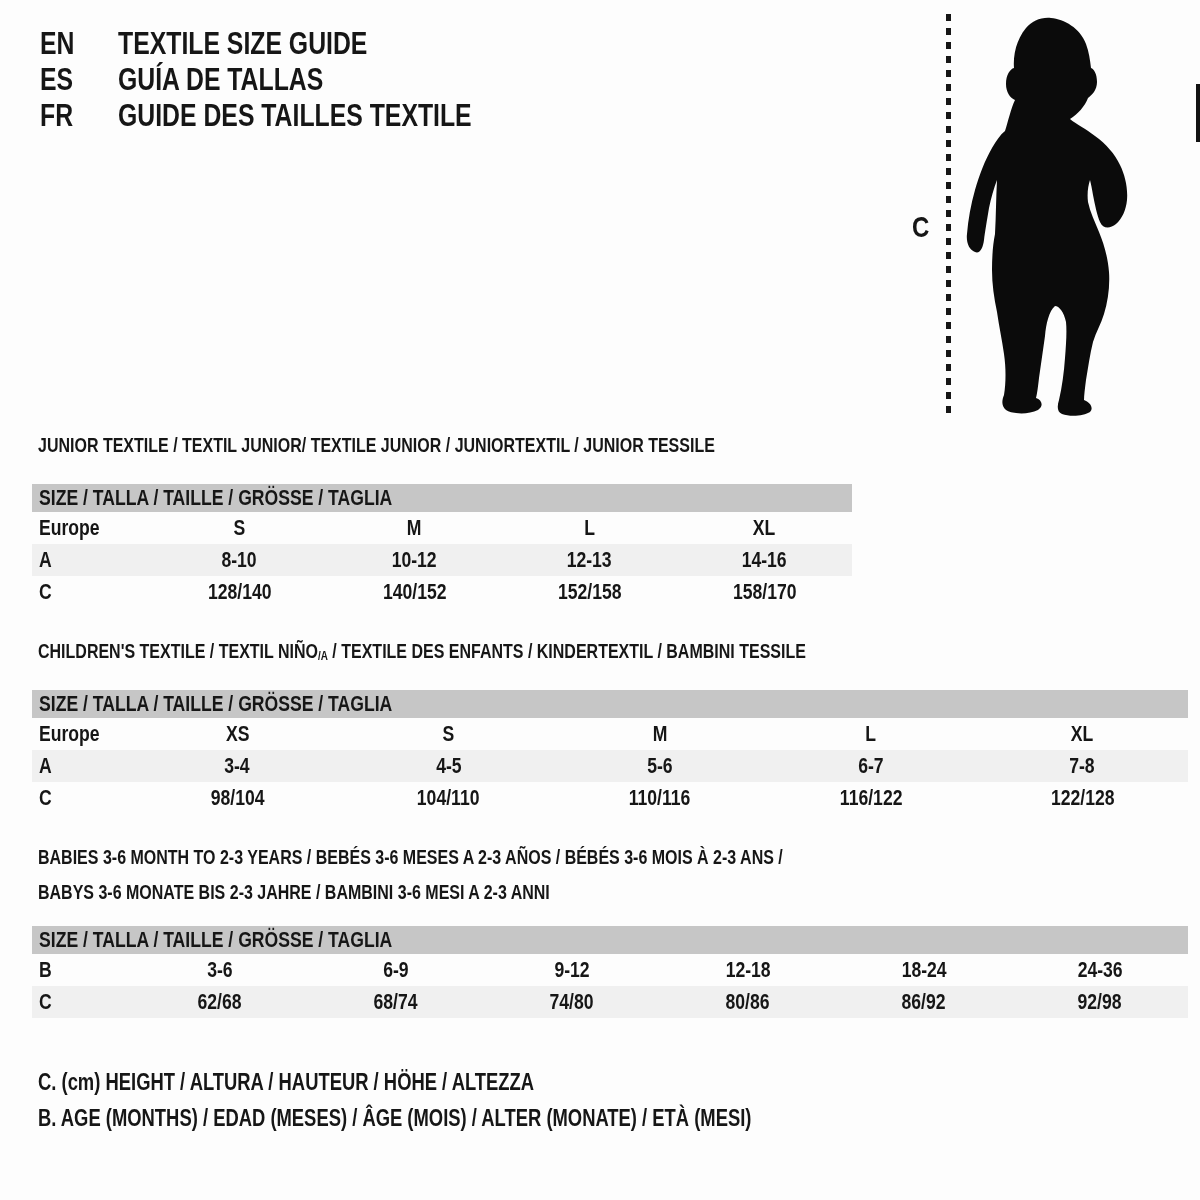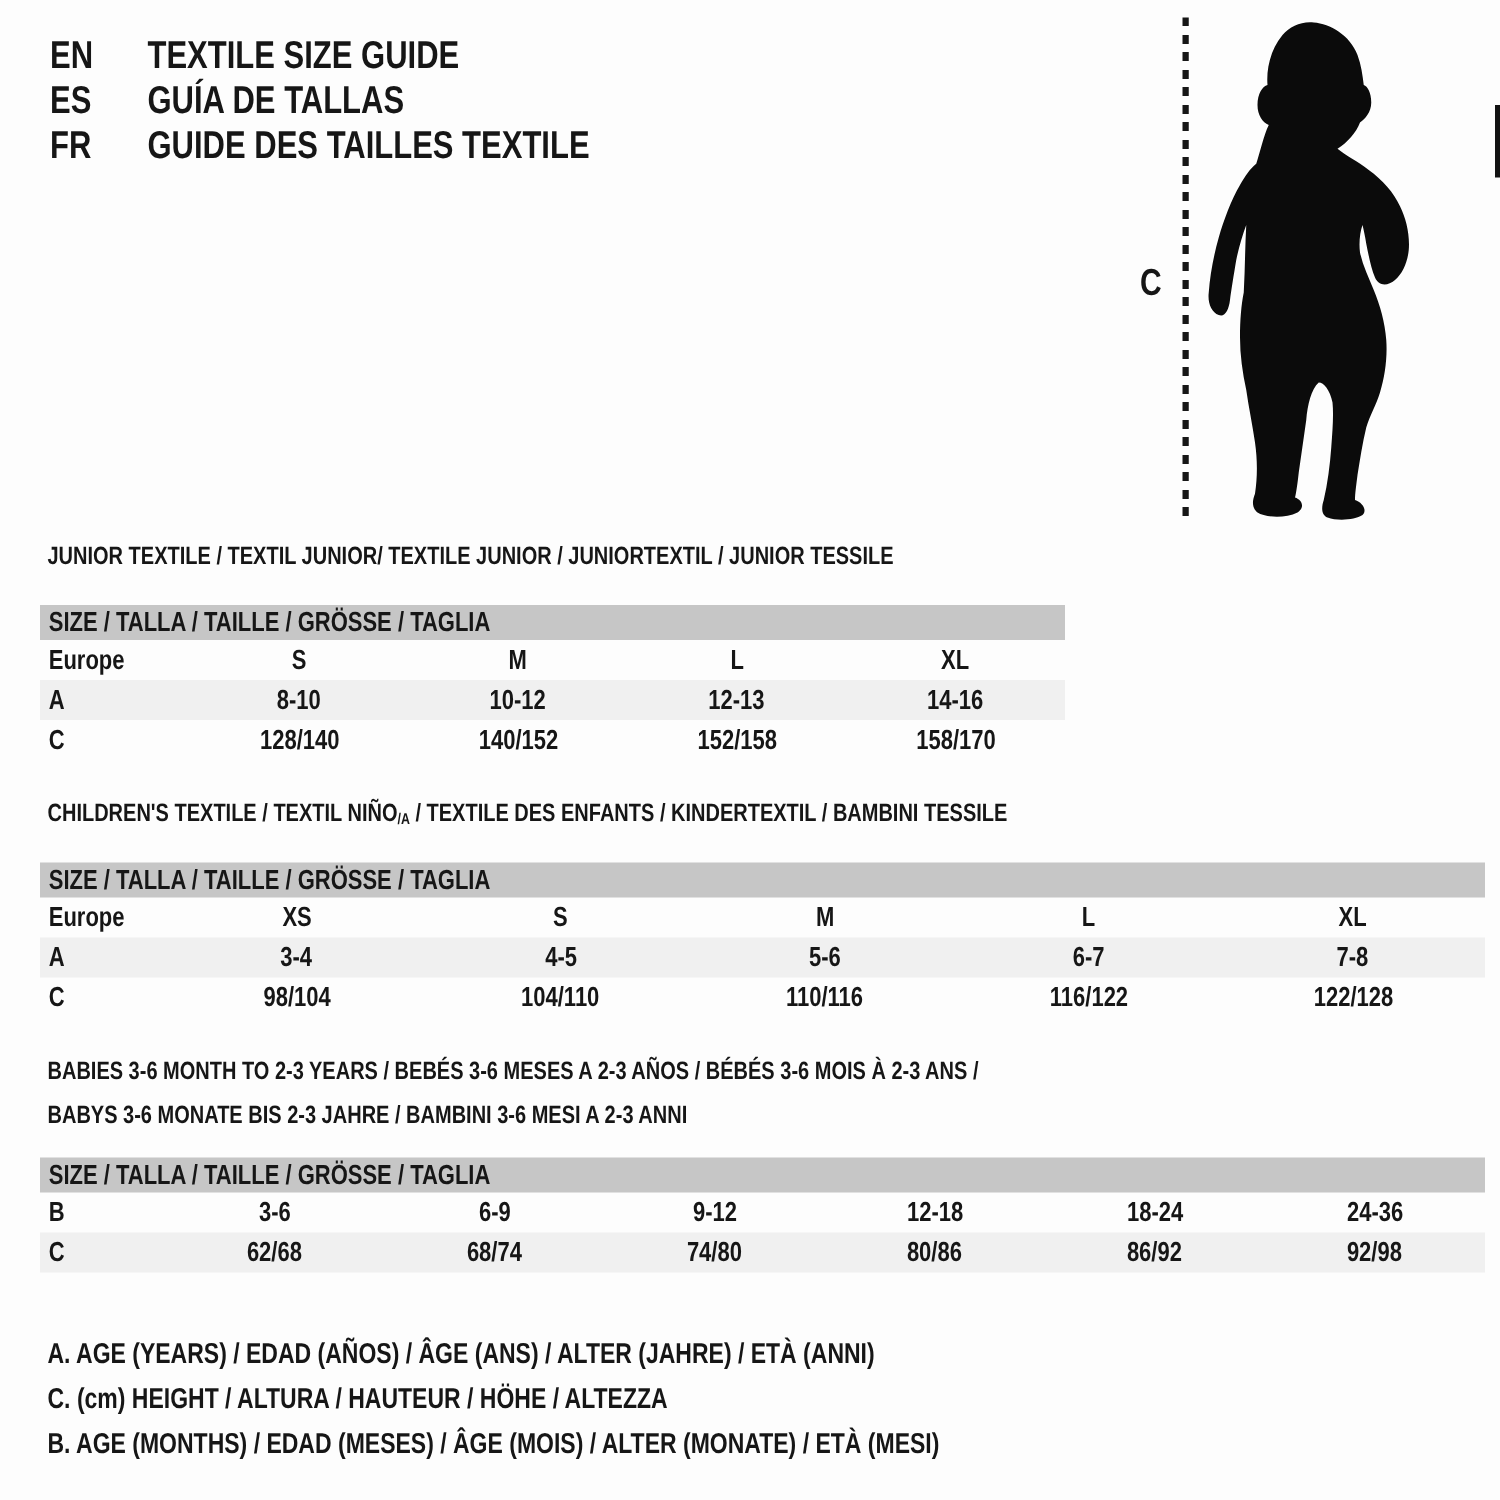--- a/index.html
+++ b/index.html
@@ -225,21 +225,18 @@
     <span class="dcol"><span class="cnd cndc">68/74</span></span>
     <span class="dcol"><span class="cnd cndc">74/80</span></span>
     <span class="dcol"><span class="cnd cndc">80/86</span></span>
     <span class="dcol"><span class="cnd cndc">86/92</span></span>
     <span class="dcol"><span class="cnd cndc">92/98</span></span>
   </div>
 </div>
 
 <div class="abs legend">
   <div class="legend-row">
-      <span class="cnd">A. AGE (YEARS) / EDAD (AÑOS) / ÂGE (ANS) / ALTER (JAHRE) / ETÀ (ANNI)</span>
-    </div>
-  <div class="legend-row">
       <span class="cnd">C. (cm) HEIGHT / ALTURA / HAUTEUR / HÖHE / ALTEZZA</span>
     </div>
   <div class="legend-row">
       <span class="cnd">B. AGE (MONTHS) / EDAD (MESES) / ÂGE (MOIS) / ALTER (MONATE) / ETÀ (MESI)</span>
     </div>
 </div>
 
 </body></html>

